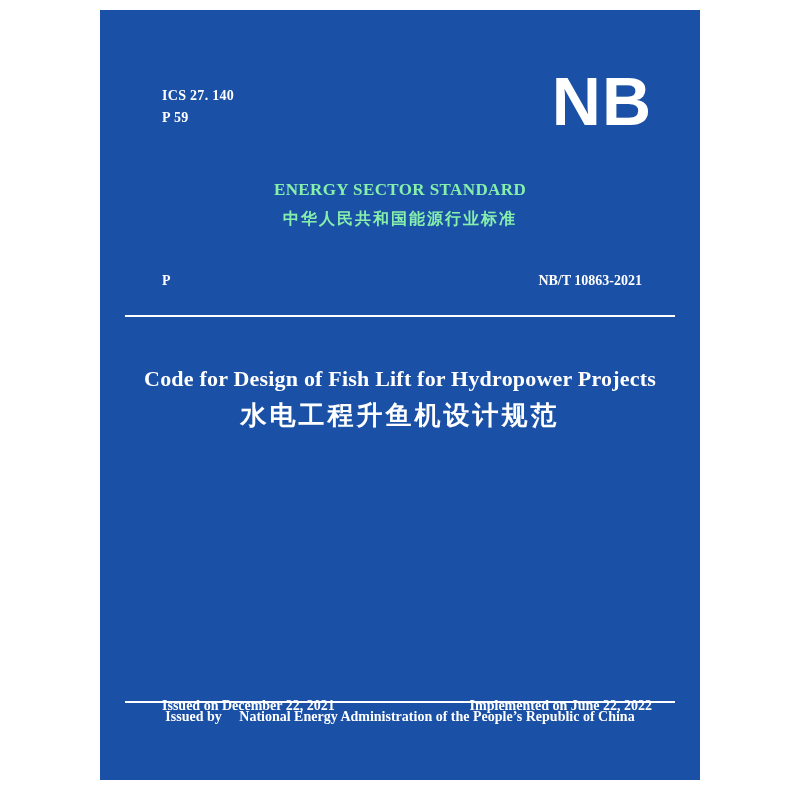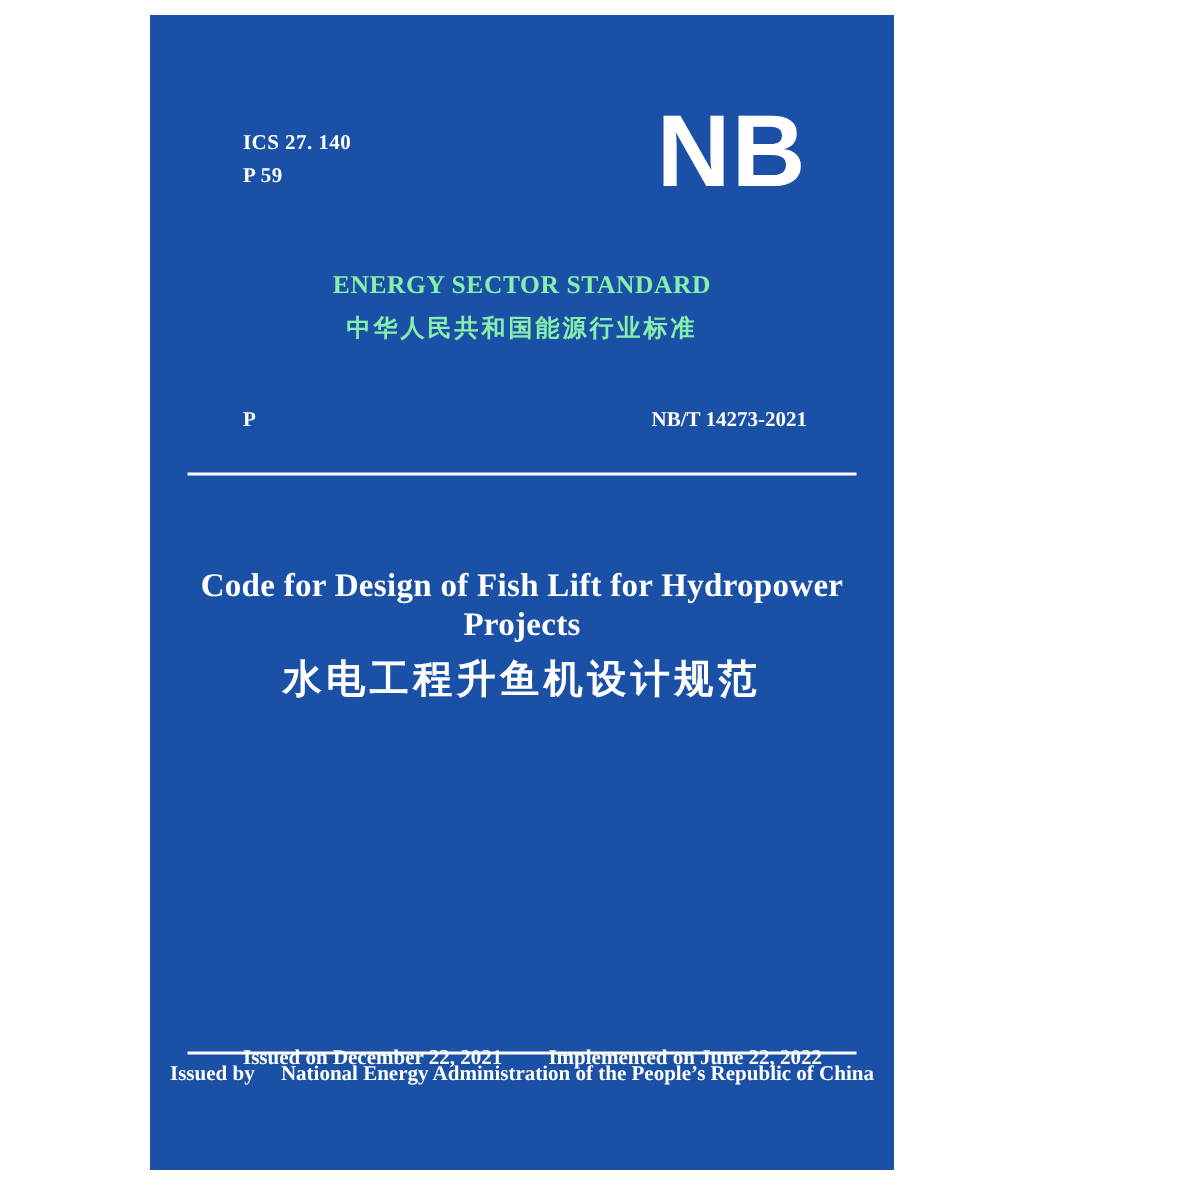--- a/index.html
+++ b/index.html
@@ -16,39 +16,39 @@
     position: relative;
     width: 800px;
     height: 800px;
     background: #ffffff;
     overflow: hidden;
   }
   .cover {
     position: absolute;
     left: 100px;
     top: 10px;
-    width: 496px;
+    width: 600px;
     height: 770px;
     background: #1a50a5;
     box-sizing: border-box;
   }
   
   .ics-block {
     position: absolute;
     left: 62px;
     top: 75px;
     color: #ffffff;
     font-weight: bold;
     font-size: 14px;
     line-height: 1.55;
     letter-spacing: 0.3px;
   }
   .nb-logo {
     position: absolute;
-    right: 58px;
+    right: 48px;
     top: 57px;
     color: #ffffff;
     font-family: "Liberation Sans", sans-serif;
     font-weight: bold;
     font-size: 68px;
     letter-spacing: 1px;
     line-height: 1;
   }
   .org-block {
     position: absolute;
@@ -87,21 +87,21 @@
     left: 25px;
     right: 25px;
     top: 305px;
     height: 2px;
     background: #ffffff;
   }
   .title-block {
     position: absolute;
     left: 0;
     right: 0;
-    top: 367px;
+    top: 356px;
     text-align: center;
     color: #ffffff;
   }
   .title-en {
     font-weight: bold;
     font-size: 22px;
     letter-spacing: 0.2px;
   }
   .title-cn {
     font-weight: bold;
@@ -156,21 +156,21 @@
 
     <div class="nb-logo">NB</div>
 
     <div class="org-block">
       <div class="org-en1">ENERGY SECTOR STANDARD</div>
       <div class="org-cn">中华人民共和国能源行业标准</div>
     </div>
 
     <div class="code-row">
       <div>P</div>
-      <div>NB/T 14273-2021</div>
+      <div>NB/T 10863-2021</div>
     </div>
 
     <div class="rule-top"></div>
 
     <div class="title-block">
       <div class="title-en">Code for Design of Fish Lift for Hydropower Projects</div>
       <div class="title-cn">水电工程升鱼机设计规范</div>
     </div>
 
     <div class="dates-row">

